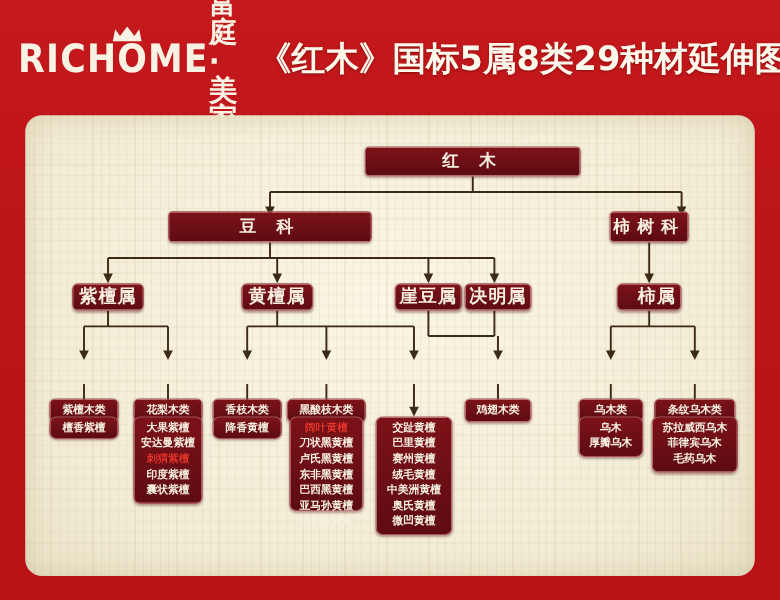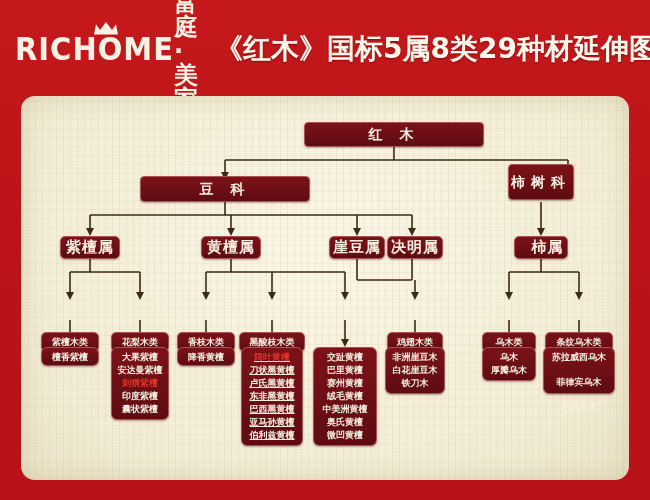--- a/index.html
+++ b/index.html
@@ -156,21 +156,21 @@
       <polygon points="345,347 341,339 349,339"></polygon>
       <polygon points="415,347 411,339 419,339"></polygon>
       <polygon points="509,347 505,339 513,339"></polygon>
       <polygon points="579,347 575,339 583,339"></polygon>
     </g>
   </svg>
 
   <div class="node root" style="left:304px;top:122px;width:180px;height:25px;">红  木</div>
 
   <div class="node fam" style="left:140px;top:176px;width:170px;height:26px;">豆  科</div>
-  <div class="node fam" style="left:508px;top:164px;width:66px;height:36px;">柿树科</div>
+  <div class="node fam" style="left:508px;top:176px;width:66px;height:26px;">柿树科</div>
 
   <div class="node gen" style="left:60px;top:236px;width:60px;height:23px;">紫檀属</div>
   <div class="node gen" style="left:201px;top:236px;width:60px;height:23px;">黄檀属</div>
   <div class="node gen" style="left:329px;top:236px;width:56px;height:23px;">崖豆属</div>
   <div class="node gen" style="left:387px;top:236px;width:56px;height:23px;">决明属</div>
   <div class="node gen" style="left:514px;top:236px;width:54px;height:23px;padding-left:13px;">柿属</div>
 
   <div class="node cat" style="left:41px;top:300px;width:58px;height:20px;">紫檀木类</div>
   <div class="node cat" style="left:111px;top:300px;width:58px;height:20px;">花梨木类</div>
   <div class="node cat" style="left:177px;top:300px;width:58px;height:20px;">香枝木类</div>
@@ -185,46 +185,41 @@
   <div class="node leaf" id="leaf1" style="left:111px;top:347px;width:58px;height:73px;">
       <span>大果紫檀</span>
       <span>安达曼紫檀</span>
       <span class="hi">刺猬紫檀</span>
       <span>印度紫檀</span>
       <span>囊状紫檀</span>
     </div>
   <div class="node leaf" id="leaf2" style="left:177px;top:347px;width:58px;height:19px;">
       <span>降香黄檀</span>
     </div>
-  <div class="node leaf" id="leaf3" style="left:241px;top:347px;width:62px;height:99px;text-decoration:underline;">
+  <div class="node leaf" id="leaf3" style="left:241px;top:347px;width:62px;height:79px;">
       <span class="hi">阔叶黄檀</span>
       <span>刀状黑黄檀</span>
       <span>卢氏黑黄檀</span>
       <span>东非黑黄檀</span>
       <span>巴西黑黄檀</span>
       <span>亚马孙黄檀</span>
       <span>伯利兹黄檀</span>
     </div>
   <div class="node leaf" id="leaf4" style="left:313px;top:347px;width:64px;height:99px;">
       <span>交趾黄檀</span>
       <span>巴里黄檀</span>
       <span>赛州黄檀</span>
       <span>绒毛黄檀</span>
       <span>中美洲黄檀</span>
       <span>奥氏黄檀</span>
       <span>微凹黄檀</span>
     </div>
-  <div class="node leaf" id="leaf5" style="left:385px;top:347px;width:60px;height:47px;">
-      <span>非洲崖豆木</span>
-      <span>白花崖豆木</span>
-      <span>铁刀木</span>
-    </div>
   <div class="node leaf" id="leaf6" style="left:482px;top:347px;width:54px;height:34px;">
       <span>乌木</span>
       <span>厚瓣乌木</span>
     </div>
-  <div class="node leaf" id="leaf7" style="left:543px;top:347px;width:72px;height:47px;gap:12px;">
+  <div class="node leaf" id="leaf7" style="left:543px;top:347px;width:72px;height:47px;">
       <span>苏拉威西乌木</span>
       <span>菲律宾乌木</span>
       <span>毛药乌木</span>
     </div>
 
 </div>
 
 </body></html>

